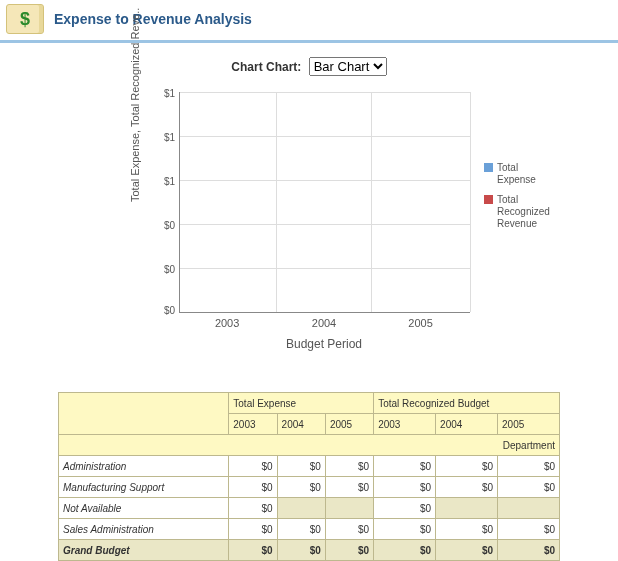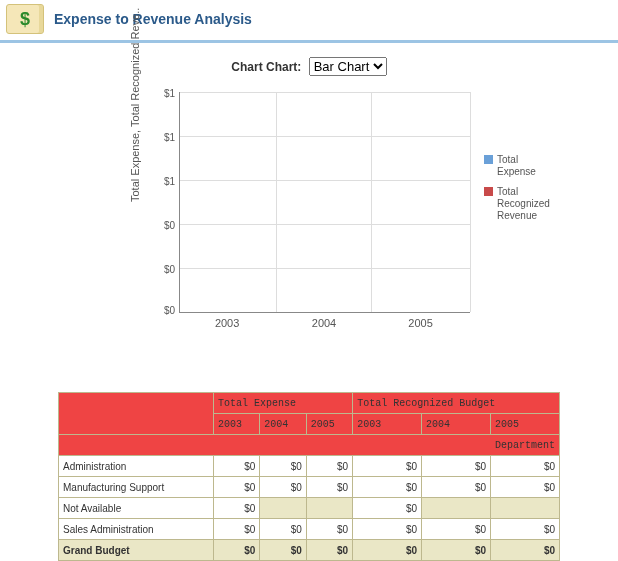--- a/index.html
+++ b/index.html
@@ -102,47 +102,47 @@
     left: 120px;
     top: 255px;
     width: 290px;
     text-align:center;
     font-size: 12px;
     color:#555;
   }
   .legend {
     position:absolute;
     left: 425px;
-    top: 72px;
+    top: 80px;
     font-size: 10px;
     color:#555;
     line-height: 12px;
   }
   .legend .item { display:flex; margin-bottom:8px; }
   .legend .sw { width:9px; height:9px; margin-right:4px; margin-top:1px; }
   .legend .sw.blue { background:#6aa0d8; }
   .legend .sw.red  { background:#c84a4a; }
 
   
   .data-table-wrap { width: 502px; margin: 0 auto 8px auto; }
   table.data { border-collapse: collapse; width: 100%; font-size: 10px;}
   table.data th, table.data td {
     border: 1px solid #bdb88e;
     padding: 2px 4px;
     height: 16px;
   }
-  table.data .beige { background: #ef4444; font-family: Liberation Mono, monospace; }
+  table.data .beige { background: #fef9c3; }
   table.data .beige th { font-weight: normal; text-align:right; }
   table.data .hdr th { font-weight: normal; text-align:left; }
   table.data td.num { text-align: right; }
   table.data td.empty { background: #eae7c6; }
   table.data tr.grand td, table.data tr.grand th {
     background: #eae7c6; font-weight: bold;
   }
-  table.data td.rowhead { text-align:left; }
+  table.data td.rowhead { text-align:left;font-style:italic; }
 </style>
 </head>
 <body>
 
 <div class="titlebar">
   <div class="icon-wrap">
     <span>$</span>
   </div>
   <h1>Expense to Revenue Analysis</h1>
 </div>
@@ -174,20 +174,21 @@
     <div class="grid-h" style="top:40%"></div>
     <div class="grid-h" style="top:60%"></div>
     <div class="grid-h" style="top:80%"></div>
   </div>
 
   <div class="xlabels">
     <span style="left:16.6%">2003</span>
     <span style="left:50%">2004</span>
     <span style="left:83.3%">2005</span>
   </div>
+  <div class="xtitle">Budget Period</div>
 
   <div class="legend">
     <div class="item">
       <div class="sw blue"></div>
       <div>
         <div>Total</div>
         <div>Expense</div>
       </div>
     </div>
     <div class="item">

